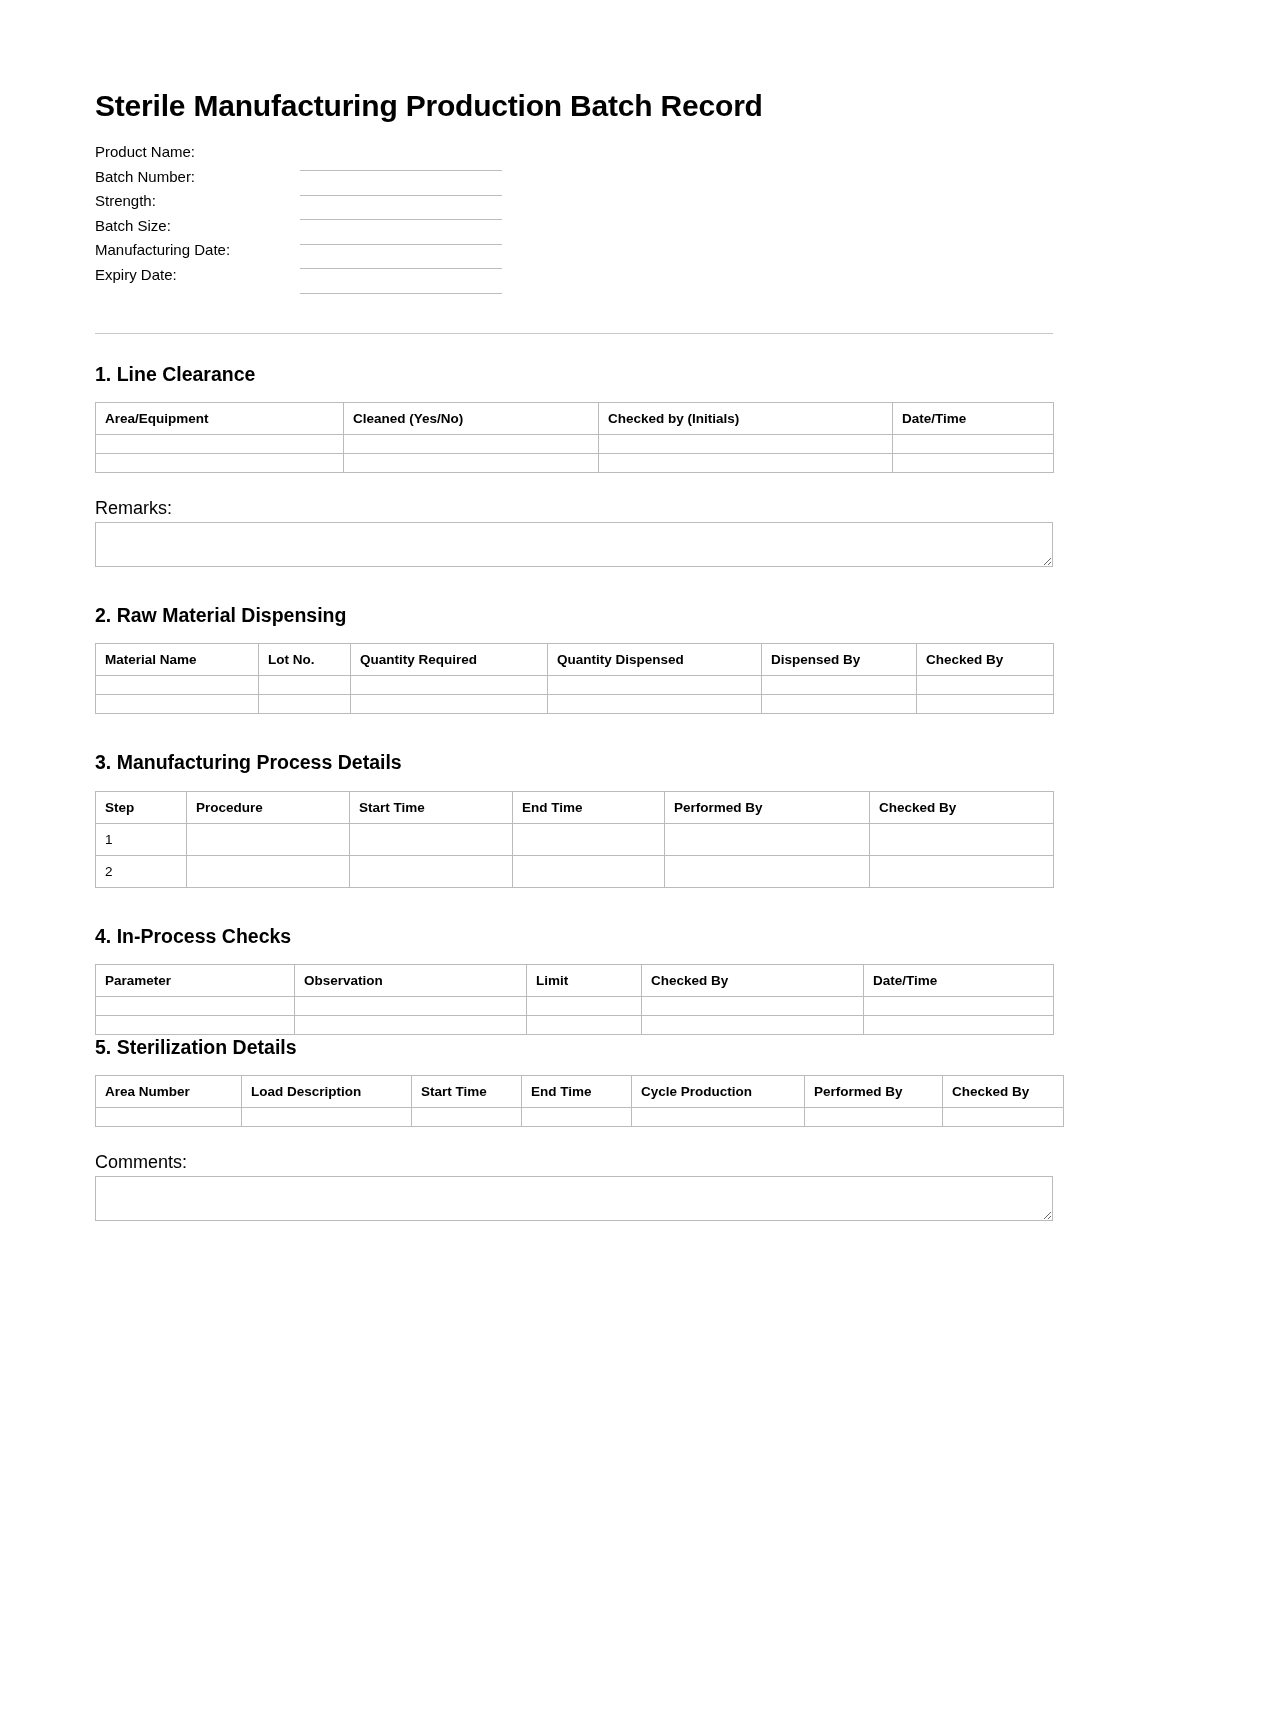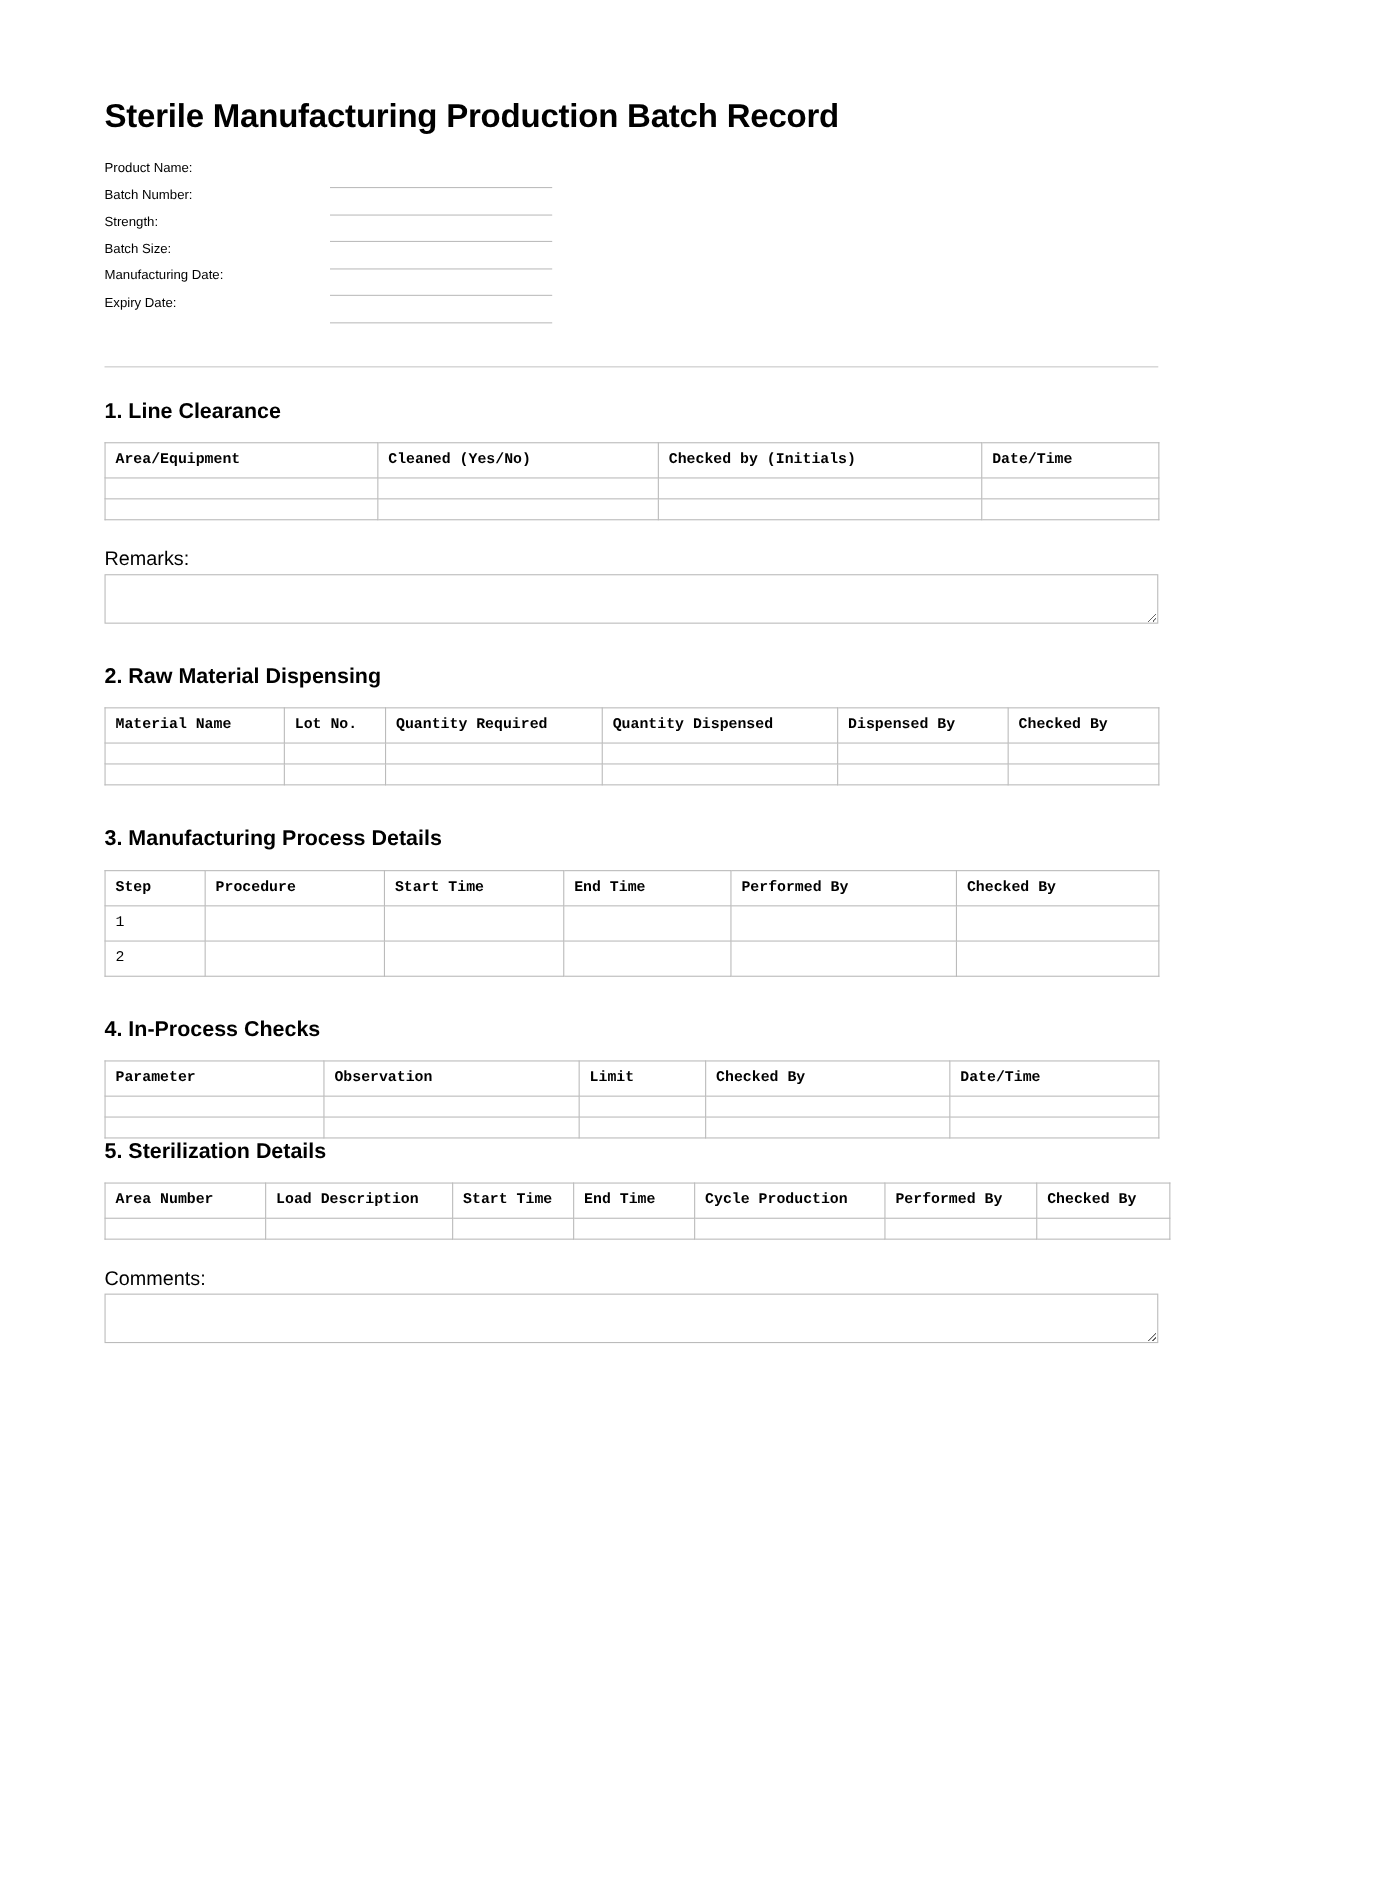--- a/index.html
+++ b/index.html
@@ -31,21 +31,21 @@
   .meta-list {
     margin: 0 0 0 0;
     padding: 0;
   }
   .meta-row {
     display: flex;
     align-items: flex-start;
     height: 24.6px;
   }
   .meta-label {
-    font-size: 12px;
+    font-size: 15px;
     line-height: 20px;
     color: #000;
     width: 205px;
     flex: 0 0 205px;
     white-space: nowrap;
   }
   .meta-input {
     width: 202px;
     height: 20px;
     margin-top: 9px;
@@ -80,21 +80,20 @@
   .s2 { margin-top: 36px; }
   .s3 { margin-top: 36px; }
   .s4 { margin-top: 36px; }
   .s5 { }
 
   table.grid {
     border-collapse: collapse;
     width: 958px;
     margin-top: 16px;
     table-layout: fixed;
-    font-family: Liberation Mono, monospace;
   }
   table.grid th, table.grid td {
     border: 1px solid #bbbbbb;
     padding: 7px 9px;
     text-align: left;
     vertical-align: top;
     font-size: 13.5px;
     line-height: 17px;
     color: #000;
     background: #fff;

